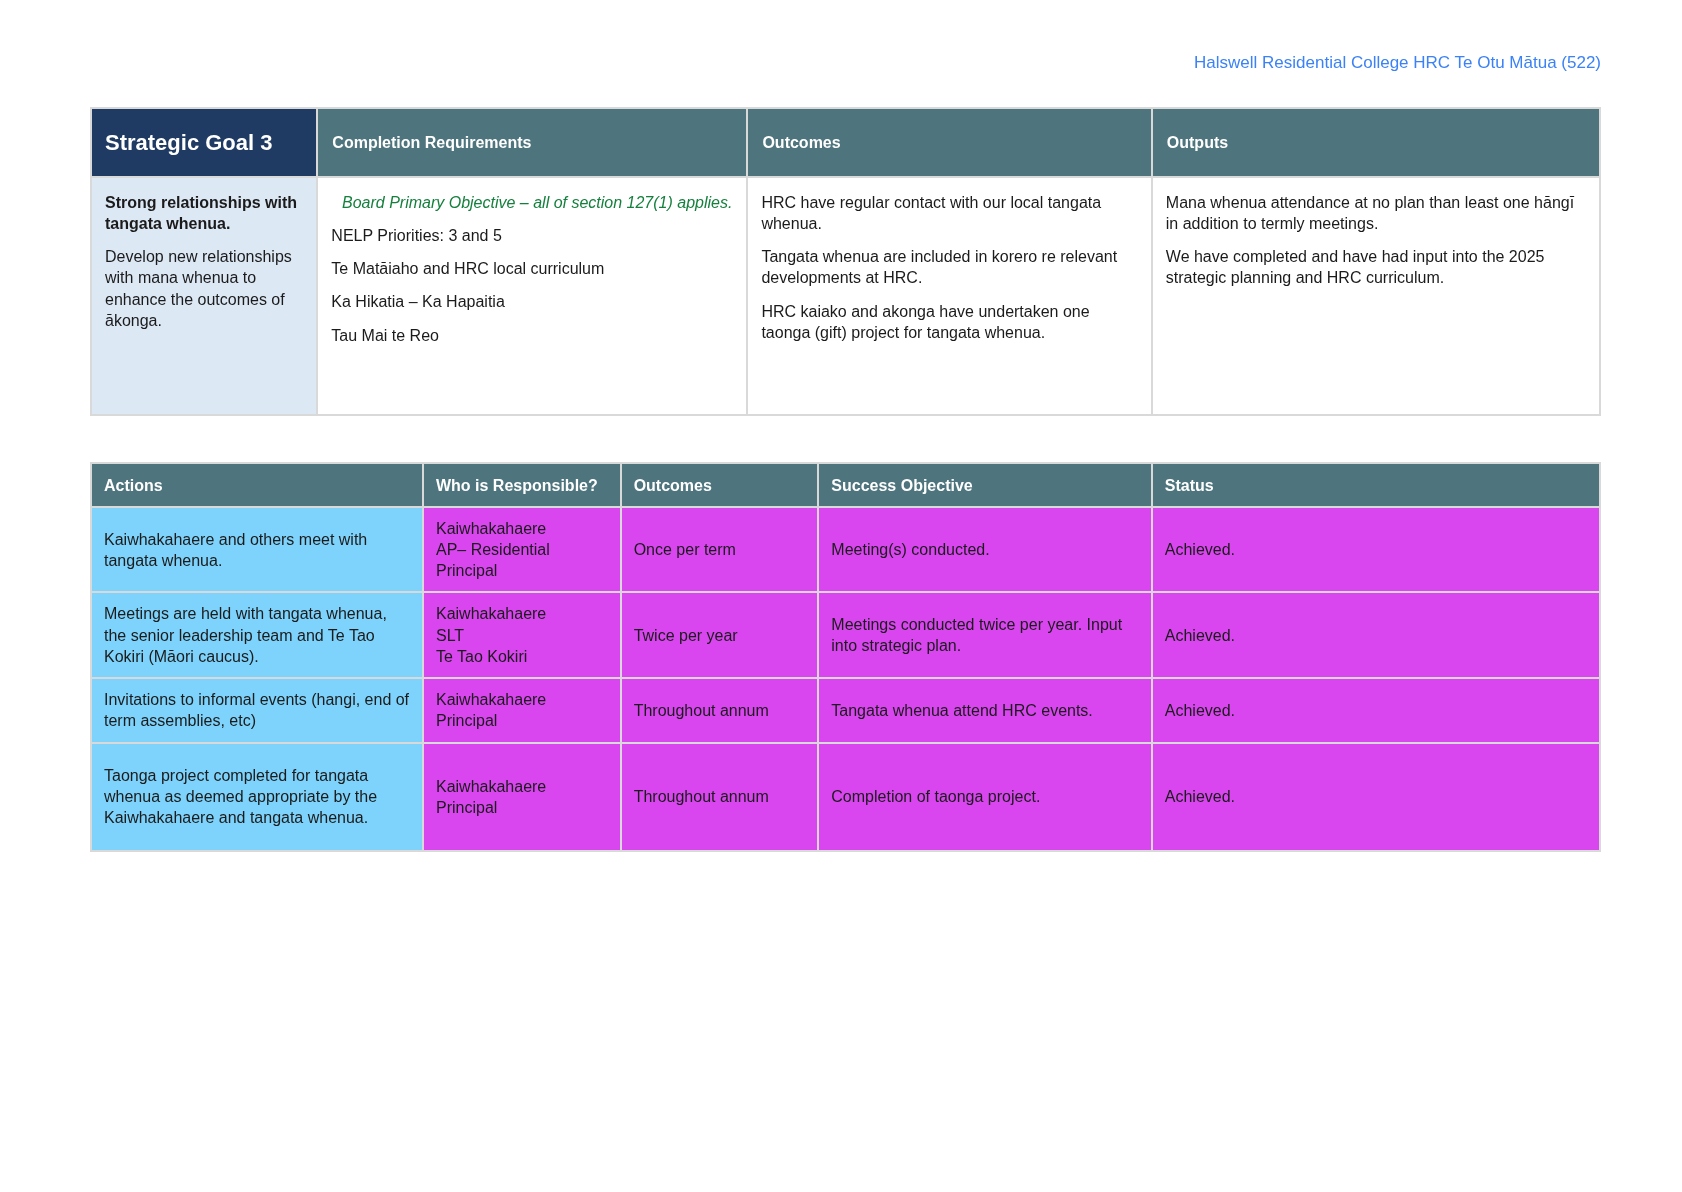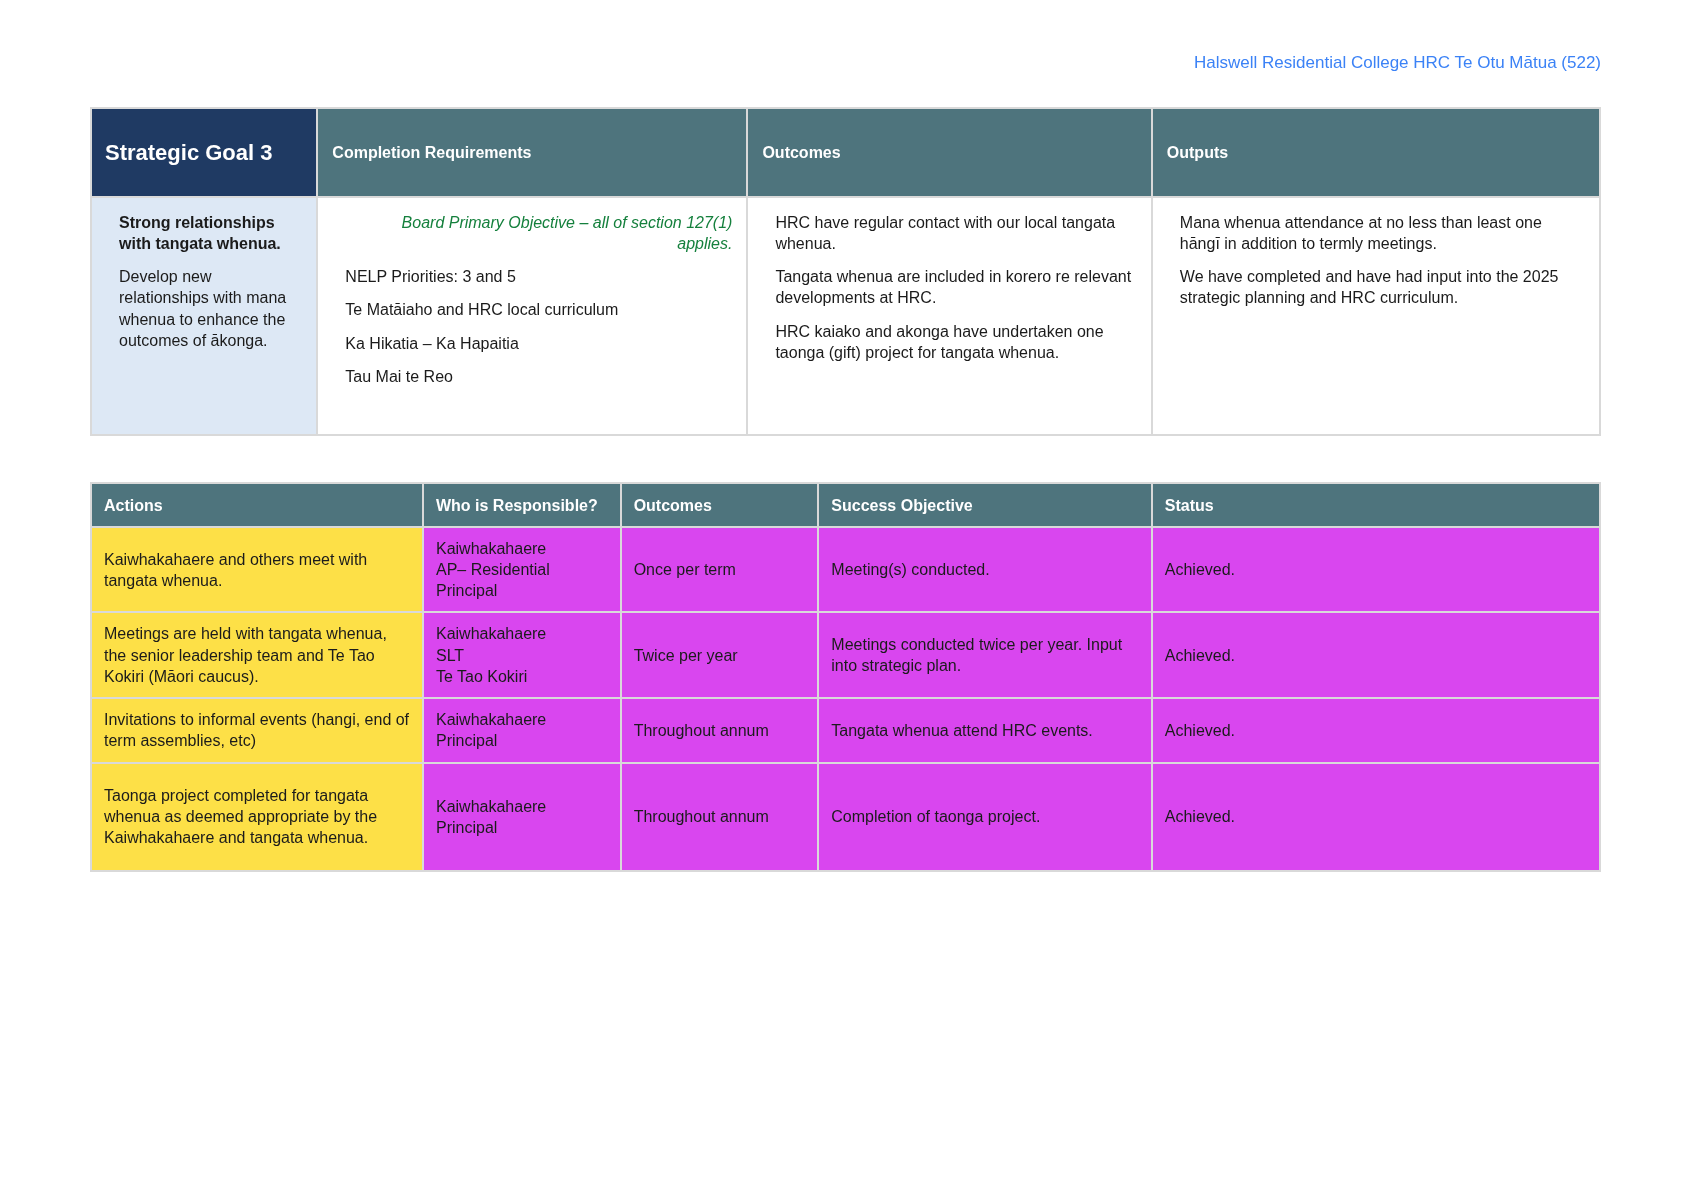--- a/index.html
+++ b/index.html
@@ -35,34 +35,34 @@
     line-height: 1.32;
   }
   
   .goal-table { margin-top: 33px; }
   .goal-table th {
     color: #ffffff;
     background: #4e747d;
     font-weight: bold;
     vertical-align: middle;
     padding: 10px 14px;
-    height: 89px;
+    height: 69px;
   }
   .goal-table th.goal-head {
     background: #1f3a63;
     font-size: 22px;
     padding-left: 13px;
   }
   .goal-table td {
     padding: 14px 14px 12px 13px;
     height: 238px;
     background: #ffffff;
   }
   .goal-table td.goal-cell { background: #dde8f5; }
-  .goal-table p { margin: 0 0 12px 14px; }
+  .goal-table p { margin: 0 0 12px 0; }
   .bold { font-weight: bold; }
   .green-italic {
     color: #15803d;
     font-style: italic;
     text-align: right;
   }
   
   .actions-table { margin-top: 46px; }
   .actions-table th {
     color: #ffffff;
@@ -70,21 +70,21 @@
     font-weight: bold;
     vertical-align: middle;
     padding: 8px 12px;
     height: 44px;
   }
   .actions-table td {
     vertical-align: middle;
     padding: 10px 12px;
     background: #d946ef;
   }
-  .actions-table td.action-cell { background: #fde047; }
+  .actions-table td.action-cell { background: #7dd3fc; }
   .actions-table tr.r1 td { height: 71px; }
   .actions-table tr.r2 td { height: 85px; }
   .actions-table tr.r3 td { height: 65px; }
   .actions-table tr.r4 td { height: 108px; }
   .actions-table p { margin: 0; }
   .resp-line { line-height: 1.32; }
 </style>
 </head>
 <body>
 
@@ -118,21 +118,21 @@
           <p>Te Matāiaho and HRC local curriculum</p>
           <p>Ka Hikatia – Ka Hapaitia</p>
           <p>Tau Mai te Reo</p>
         </td>
         <td>
           <p>HRC have regular contact with our local tangata whenua.</p>
           <p>Tangata whenua are included in korero re relevant developments at HRC.</p>
           <p>HRC kaiako and akonga have undertaken one taonga (gift) project for tangata whenua.</p>
         </td>
         <td>
-          <p>Mana whenua attendance at no less than least one hāngī in addition to termly meetings.</p>
+          <p>Mana whenua attendance at no plan than least one hāngī in addition to termly meetings.</p>
           <p>We have completed and have had input into the 2025 strategic planning and HRC curriculum.</p>
         </td>
       </tr>
     </tbody>
       </table>
 
     <table class="actions-table">
       <colgroup>
         <col style="width:22%">
         <col style="width:13.1%">

